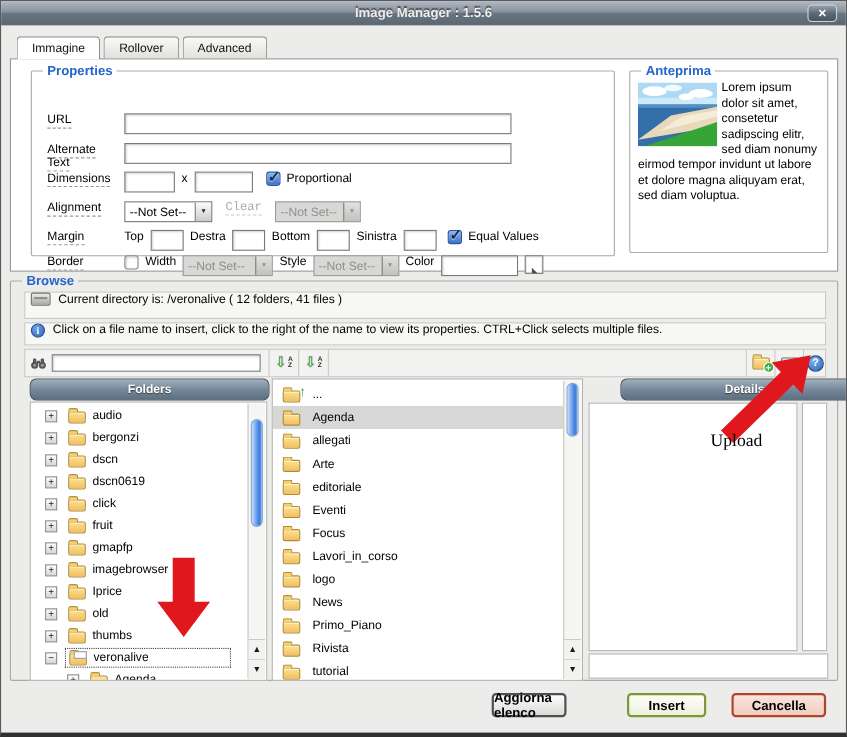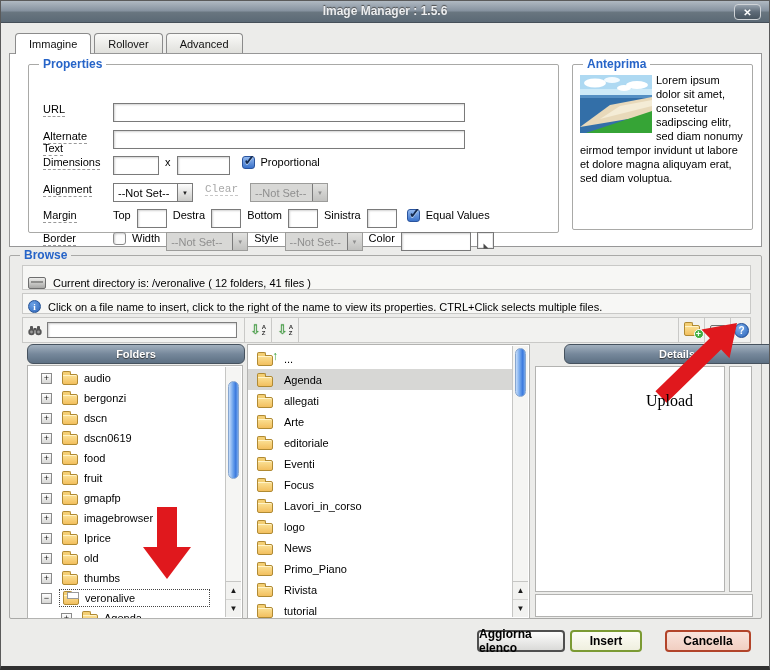--- a/index.html
+++ b/index.html
@@ -71,21 +71,21 @@
   .swatch::after { content:''; position:absolute; right:2px; bottom:2px;
     border-left:5px solid transparent; border-top:5px solid transparent; border-right:5px solid #4a4a4a; transform:rotate(90deg); }
 
   
   .preview-body { position:absolute; left:7px; right:6px; top:8px; bottom:4px;
     font-size:11px; line-height:14px; color:#000; overflow:hidden; }
   .preview-img { float:left; margin:2px 4px 1px 0; border:0; display:block; }
 
   
   .bar { position:absolute; left:12px; width:729px; background:#f7f7f5; border:1px solid #c9c9c7;
-    display:flex; align-items:flex-end; font-size:11px; gap:7px; padding:0 5px; color:#000; }
+    display:flex; align-items:flex-start; font-size:11px; gap:7px; padding:0 5px; color:#000; }
   #dirbar  { top:9px;  height:25px; }
   #hintbar { top:37px; height:21px; }
 
   .info-ic { width:13px; height:13px; border-radius:50%; flex:none;
     background:radial-gradient(circle at 35% 30%, #6ca2e6, #2f65b8); border:1px solid #265396;
     color:#fff; font-size:9px; font-weight:bold; font-family:"Liberation Serif", serif;
     display:flex; align-items:center; justify-content:center; }
 
   
   #toolbar { position:absolute; left:12px; top:61px; width:729px; height:26px;
@@ -165,21 +165,21 @@
   .tree-label { white-space:nowrap; }
 
   .file-row { height:21px; display:flex; align-items:center; gap:11px; padding-left:9px;
     font-size:11px; color:#000; margin-right:17px; cursor:pointer; position:relative; }
   .file-row.selected { background:#d7d7d5; }
   .file-icn { position:relative; flex:none; }
 
   
   .btn { position:absolute; top:629px; height:22px; border-radius:4px; font-size:12px; font-weight:bold;
     display:flex; align-items:center; justify-content:center; color:#000; cursor:pointer; }
-  #btn-refresh { left:476px; width:88px; background:linear-gradient(#fdfdfd,#dadad8); border:2px solid #4f4f4f; }
+  #btn-refresh { left:446px; width:68px; background:linear-gradient(#fdfdfd,#dadad8); border:2px solid #4f4f4f; }
   #btn-insert  { left:569px; width:72px; background:linear-gradient(#fdfdf6,#efefdf); border:2px solid #7b9a33; }
   #btn-cancel  { left:664px; width:86px; background:linear-gradient(#f9e4dc,#f1cec1); border:2px solid #b2442a; }
 
   
   .overlay { position:absolute; left:0; top:0; pointer-events:none; z-index:40; }
   .red-arrow { fill:#e0181d; }
   .upload-label { position:absolute; left:645px; top:391px; z-index:41;
     font-family:"Liberation Serif", serif; font-size:16px; color:#000; }
 </style>
 </head>
@@ -383,21 +383,21 @@
           <span class="expander" style="margin-left: 13px;">+</span>
           <span class="tree-item">
             <span class="icon-folder"></span>
             <span class="tree-label">dscn0619</span>
           </span>
         </div>
         <div class="tree-row">
           <span class="expander" style="margin-left: 13px;">+</span>
           <span class="tree-item">
             <span class="icon-folder"></span>
-            <span class="tree-label">food</span>
+            <span class="tree-label">click</span>
           </span>
         </div>
         <div class="tree-row">
           <span class="expander" style="margin-left: 13px;">+</span>
           <span class="tree-item">
             <span class="icon-folder"></span>
             <span class="tree-label">fruit</span>
           </span>
         </div>
         <div class="tree-row">

